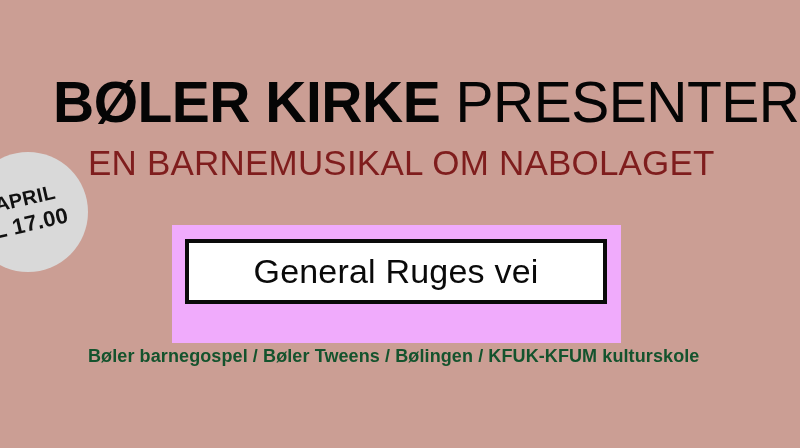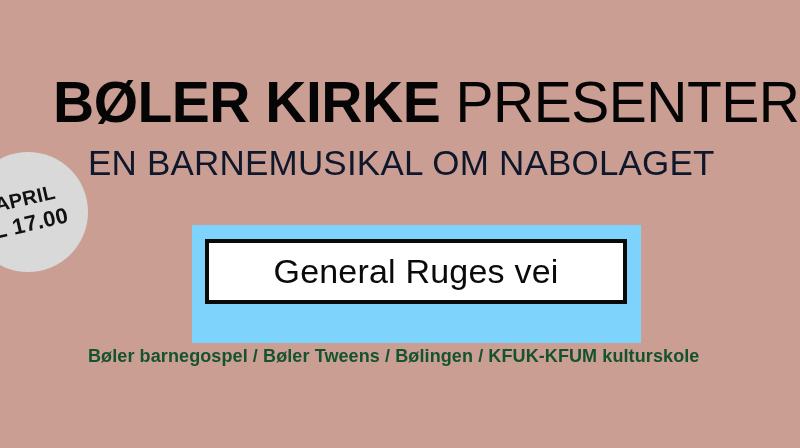--- a/index.html
+++ b/index.html
@@ -78,35 +78,34 @@
     font-weight: normal;
   }
 
   #headline-secondary {
     position: absolute;
     left: 88px;
     top: 145px;
     font-size: 35px;
     line-height: 1;
     font-weight: normal;
-    color: #0f172a;
+    color: #7f1d1d;
     letter-spacing: 0.2px;
     white-space: nowrap;
   }
 
   
   #title-frame-outer {
     position: absolute;
     left: 172px;
     top: 225px;
     width: 449px;
     height: 118px;
-    background: #7dd3fc;
+    background: #f0abfc;
     box-sizing: border-box;
-    margin-left: 20px;
   }
   #title-frame-inner {
     position: absolute;
     left: 13px;
     top: 14px;
     width: 422px;
     height: 65px;
     border: 4px solid #0a0a0a;
     box-sizing: border-box;
     display: flex;

